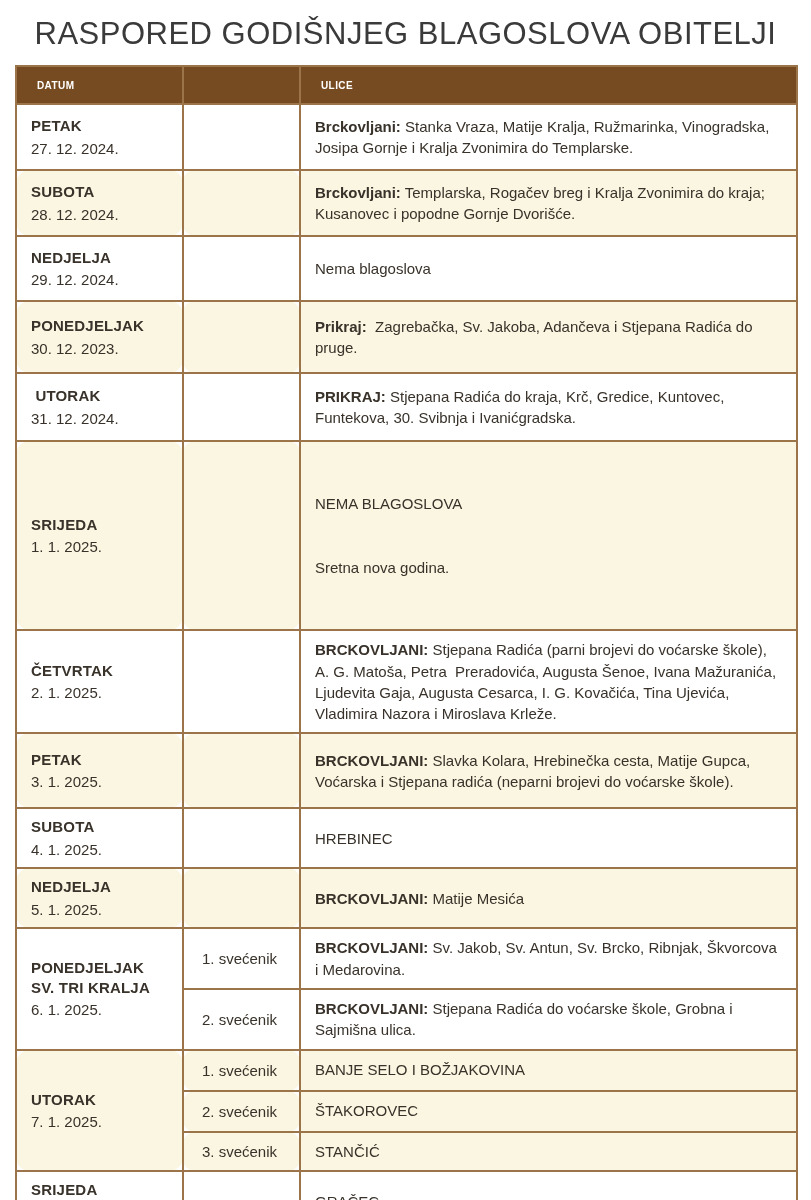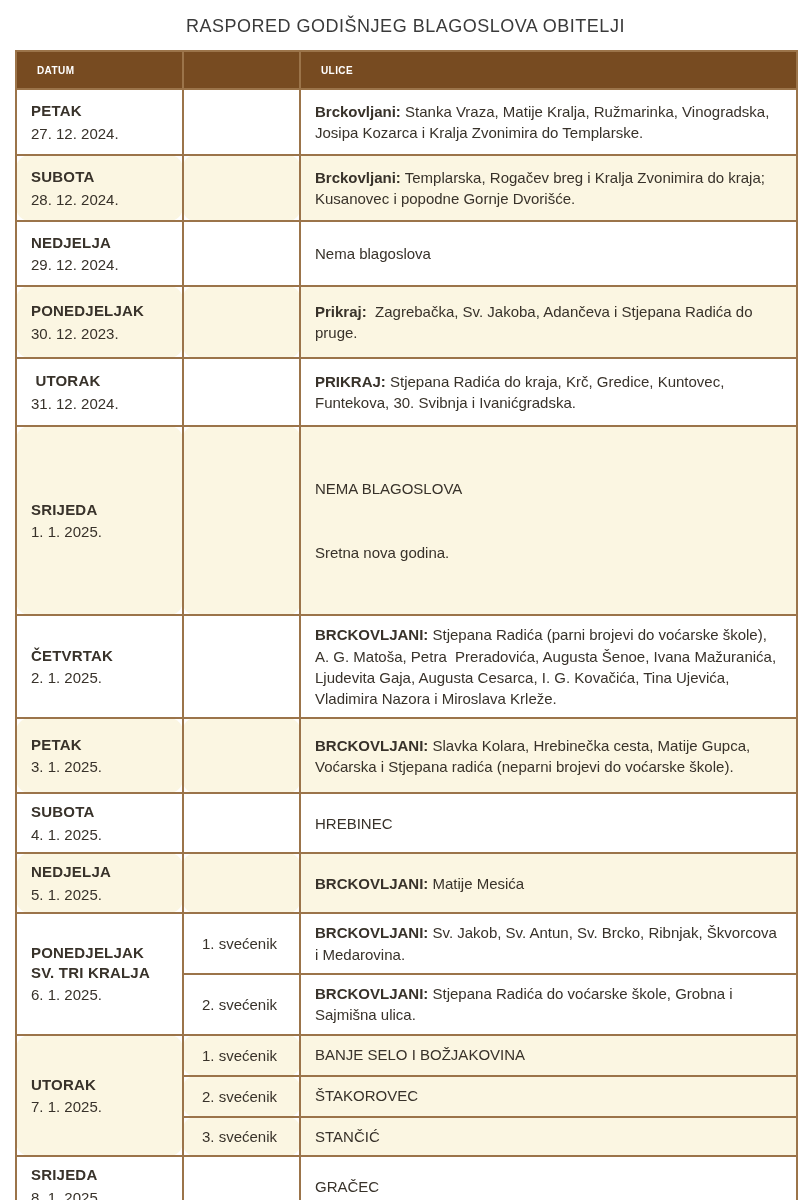--- a/index.html
+++ b/index.html
@@ -15,21 +15,21 @@
   html, body {
     margin: 0; padding: 0;
     width: 811px; height: 1200px;
     background: #ffffff;
     font-family: "Liberation Sans", sans-serif;
     color: var(--text);
   }
   .page-title {
     margin: 16px 0 0 0;
     text-align: center;
-    font-size: 18px;
+    font-size: 31px;
     font-weight: 400;
     letter-spacing: 0.5px;
     color: var(--title-color);
     font-family: "Liberation Sans", sans-serif;
   }
   table.schedule {
     border-collapse: collapse;
     table-layout: fixed;
     width: 781px;
     margin: 13px 15px 0 15px;
@@ -101,21 +101,21 @@
     </tr>
   </thead>
   <tbody>
 
     <tr style="height:66px;">
       <td class="datec">
         <div class="day">PETAK</div>
         <div class="date">27. 12. 2024.</div>
       </td>
       <td class="midc"></td>
-      <td class="streets"><span class="b">Brckovljani:</span><span> Stanka Vraza, Matije Kralja, Ružmarinka, Vinogradska, Josipa Kozarca i Kralja Zvonimira do Templarske.</span></td>
+      <td class="streets"><span class="b">Brckovljani:</span><span> Stanka Vraza, Matije Kralja, Ružmarinka, Vinogradska, Josipa Gornje i Kralja Zvonimira do Templarske.</span></td>
     </tr>
 
     <tr class="cream" style="height:66px;">
       <td class="datec">
         <div class="day">SUBOTA</div>
         <div class="date">28. 12. 2024.</div>
       </td>
       <td class="midc"></td>
       <td class="streets"><span class="b">Brckovljani:</span><span> Templarska, Rogačev breg i Kralja Zvonimira do kraja; Kusanovec i popodne Gornje Dvorišće.</span></td>
     </tr>

